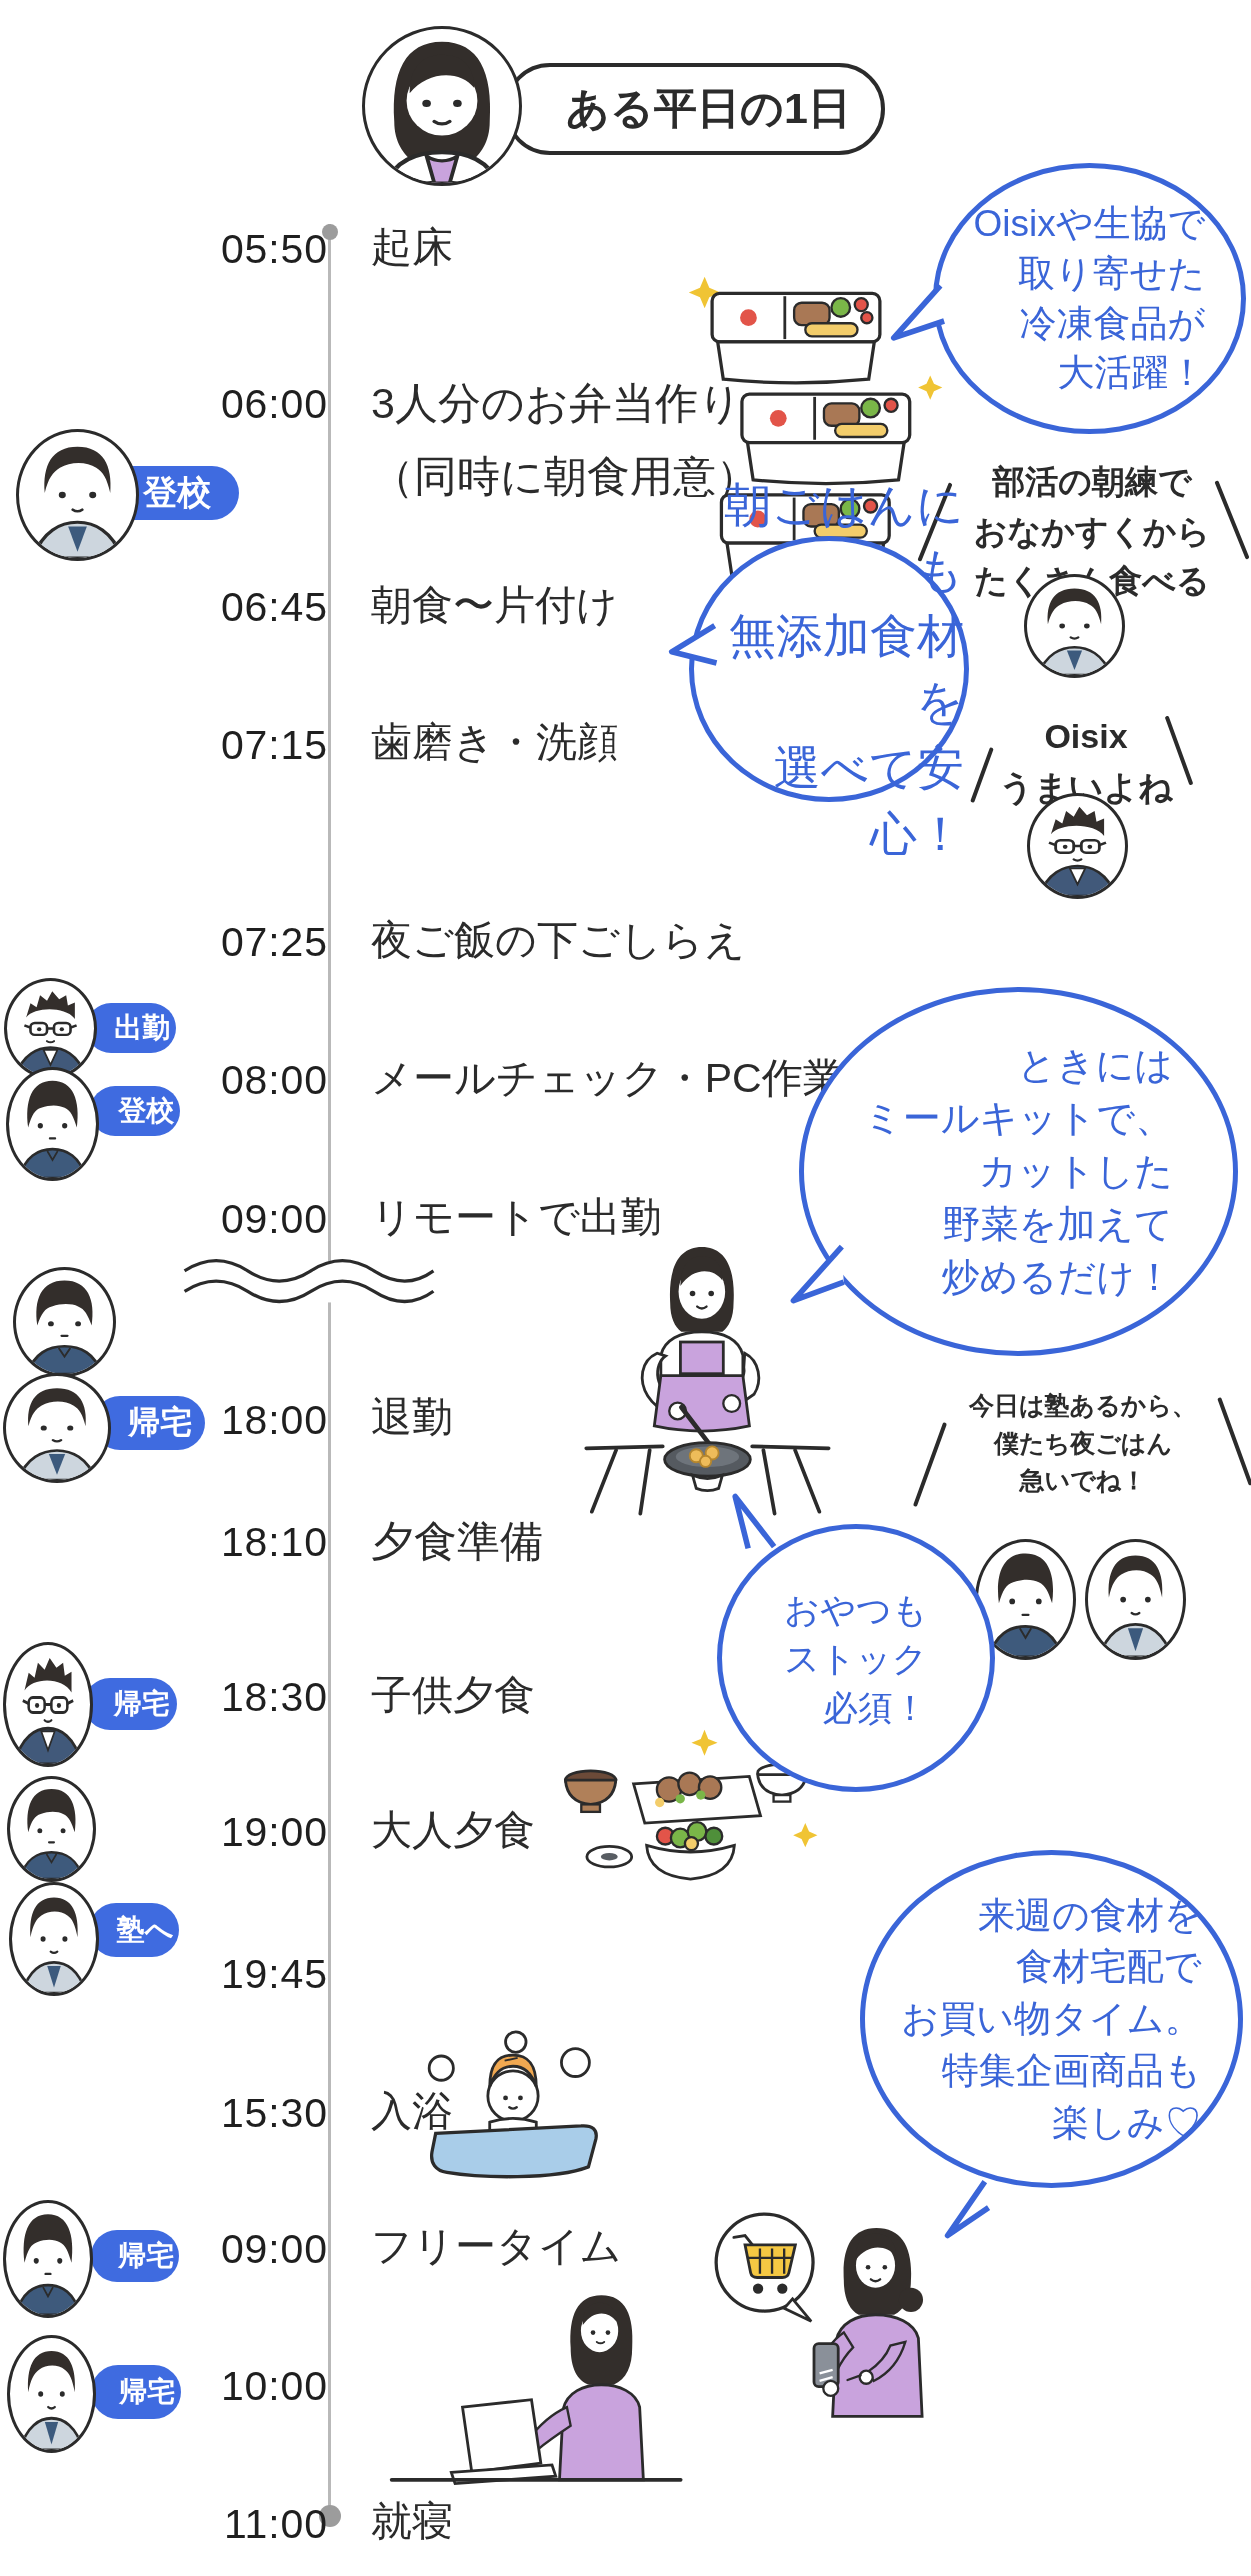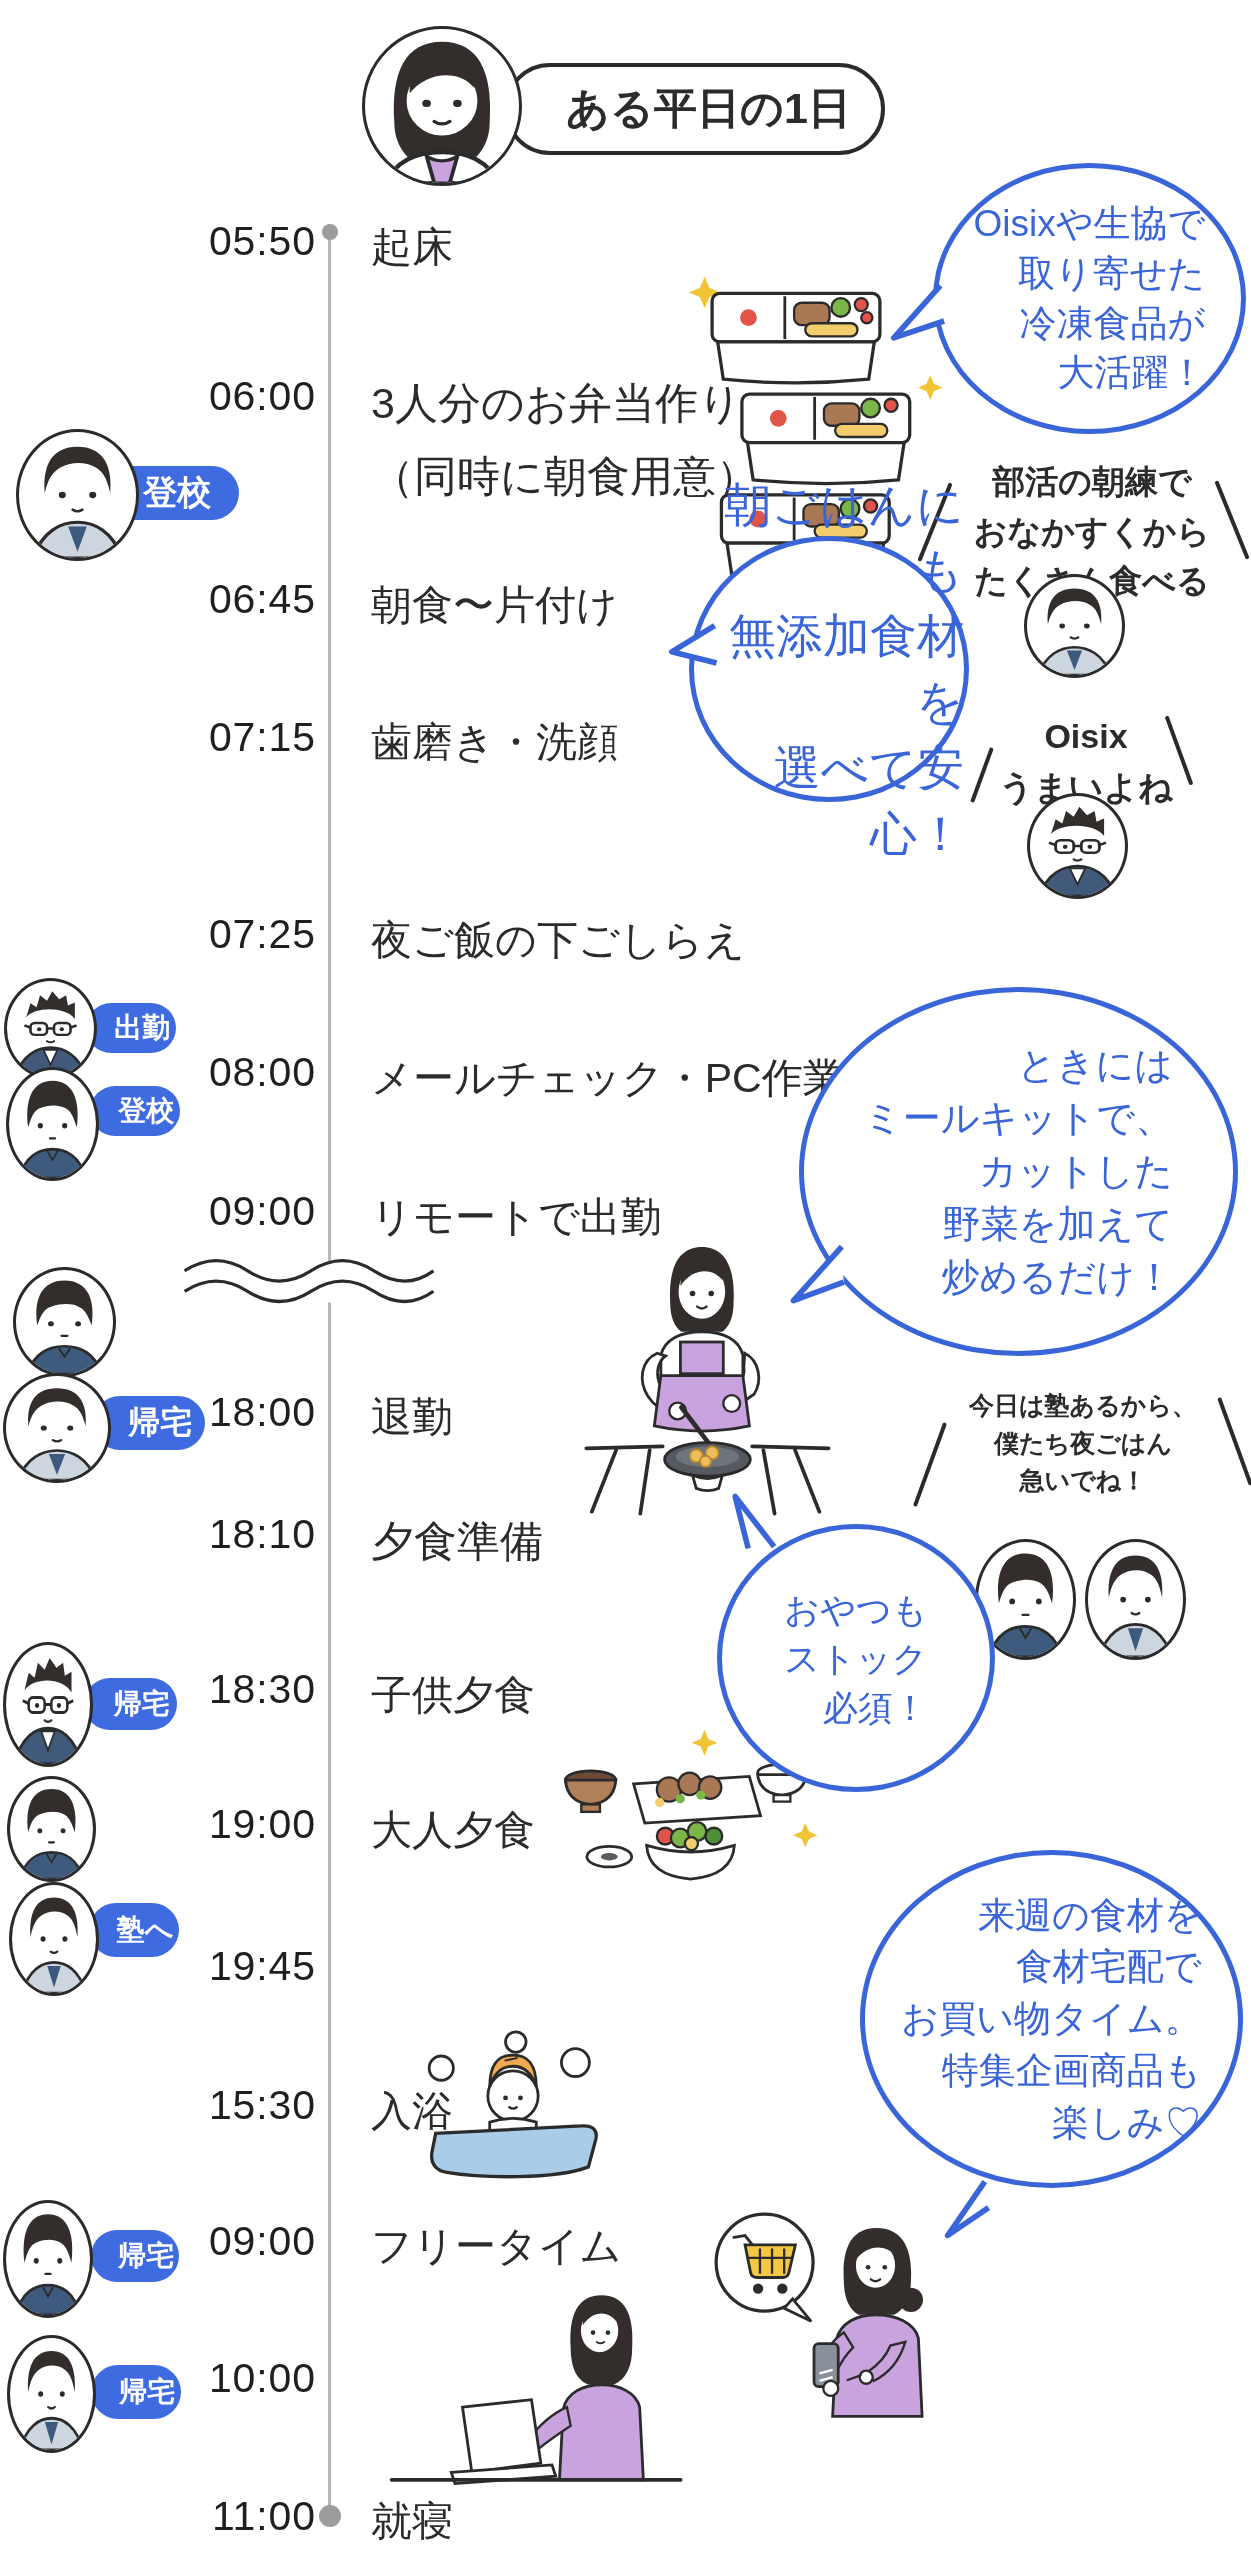--- a/index.html
+++ b/index.html
@@ -1,22 +1,22 @@
 <!DOCTYPE html>
 <html style="font-size:15px"><head>
 <meta charset="utf-8">
 <style>
   html,body{margin:0;padding:0;background:#fff;}
   .canvas{position:relative;width:1251px;height:2576px;background:#fff;overflow:hidden;
           font-family:"Liberation Sans",sans-serif;color:#2b2b2b;}
   
   .tl-line{position:absolute;left:328px;top:224px;width:2.8px;height:2295px;background:#b9b9b9;z-index:1;}
   .tl-dot{position:absolute;background:#9c9c9c;border-radius:50%;z-index:2;}
-  .time{position:absolute;left:97px;width:219px;text-align:right;font-size:41px;line-height:1;
-        color:#1f1f1f;z-index:2;letter-spacing:0.9px;}
+  .time{position:absolute;left:109px;width:219px;text-align:right;font-size:41px;line-height:1;
+        color:#1f1f1f;z-index:2;letter-spacing:0.9px;margin-top:8px;}
   .label{position:absolute;left:371px;font-size:41px;line-height:1.6;color:#2b2b2b;font-weight:500;
          white-space:pre-line;z-index:2;}
   .label.bold{font-weight:400;font-size:43px;}
   
   .badge{position:absolute;background:#3f6be0;color:#fff;border-radius:932px;display:flex;
          align-items:center;justify-content:center;font-weight:700;z-index:2;box-sizing:border-box;
          padding-left:22.4px;}
   
   .avatar{position:absolute;background:#fff;border:3.7px solid #2b2b2b;border-radius:50%;
           overflow:hidden;z-index:3;box-sizing:border-box;}

